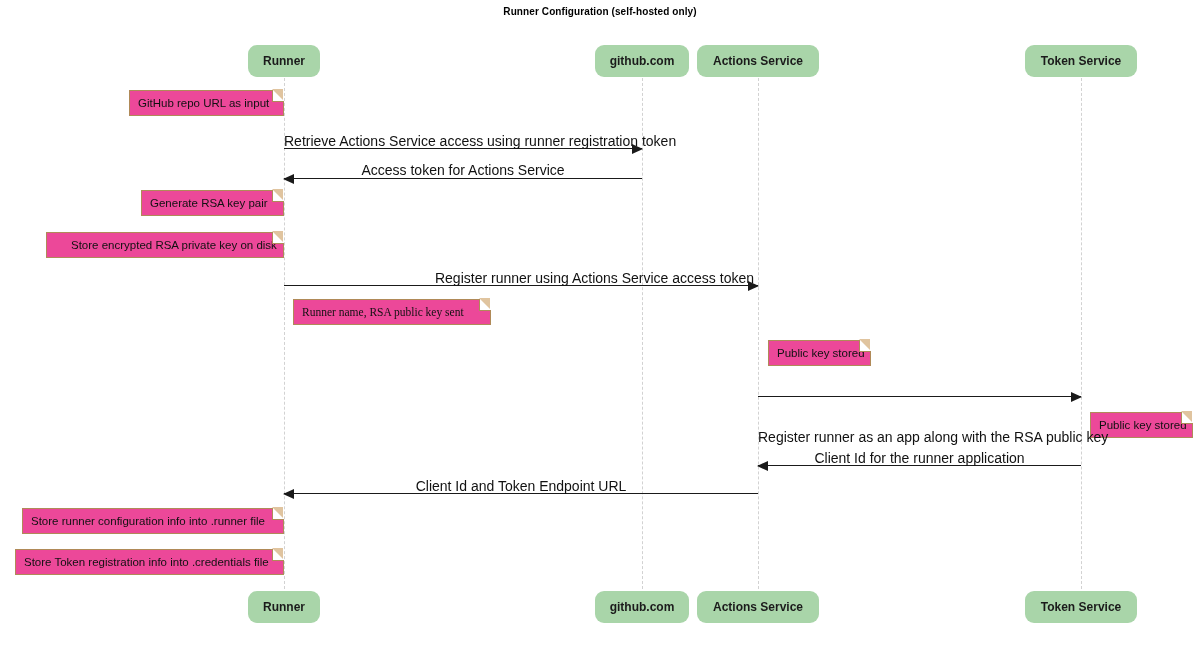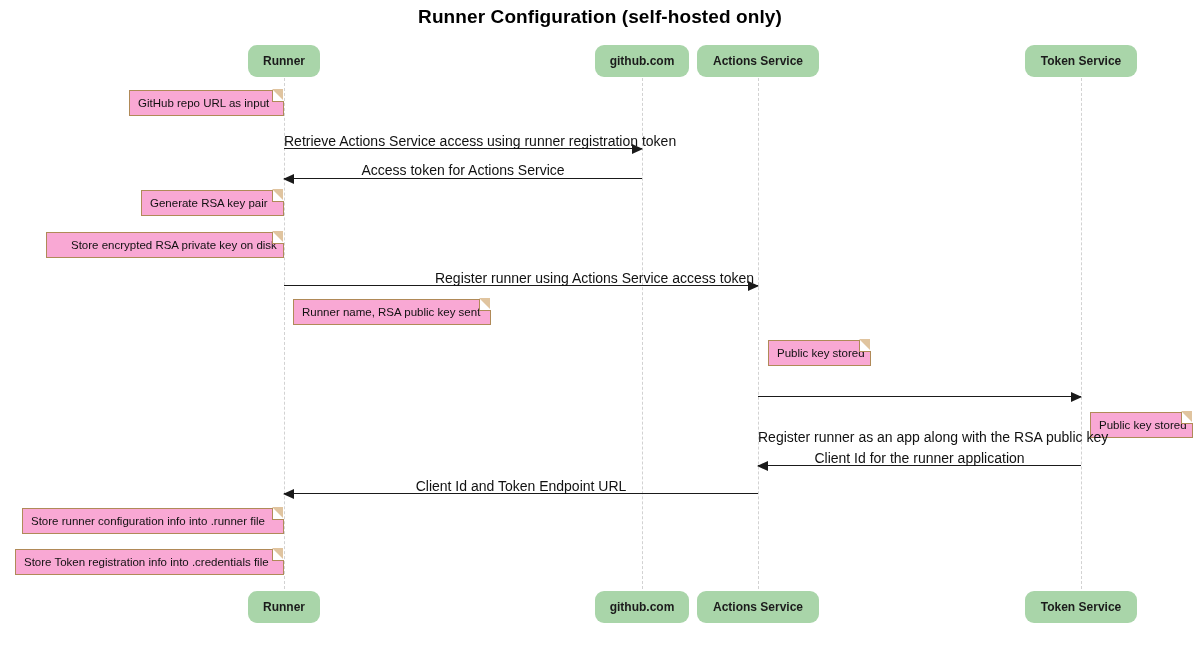--- a/index.html
+++ b/index.html
@@ -17,21 +17,21 @@
     height: 647px;
     background: #ffffff;
     overflow: hidden;
   }
   #diagram-title {
     position: absolute;
     top: 6px;
     left: 0;
     width: 1200px;
     text-align: center;
-    font-size: 19px;
+    font-size: 10px;
     font-weight: bold;
     color: #000000;
     letter-spacing: 0.1px;
   }
 
   
   .lifeline {
     position: absolute;
     width: 0;
     border-left: 1.5px dashed #d2d2d2;
@@ -49,21 +49,21 @@
     font-size: 12px;
     font-weight: bold;
     color: #1b1b1b;
     box-sizing: border-box;
     white-space: nowrap;
   }
 
   
   .note {
     position: absolute;
-    background: #f9a8d4;
+    background: #ec4899;
     border: 1px solid #b08a58;
     box-sizing: border-box;
     font-size: 11.5px;
     color: #111111;
     white-space: nowrap;
     display: flex;
     align-items: center;
     padding: 0 8px;
     height: 26px;
   }
@@ -164,21 +164,21 @@
     <span class="fold"></span>
   </div>
   <div class="note" style="left:141px; top:190px; width:143px;">
     <span>Generate RSA key pair</span>
     <span class="fold"></span>
   </div>
   <div class="note" style="left:46px; top:232px; width:238px;padding-left:24px;">
     <span>Store encrypted RSA private key on disk</span>
     <span class="fold"></span>
   </div>
-  <div class="note" style="left:293px; top:299px; width:198px;">
+  <div class="note" style="left:293px; top:299px; width:198px;font-family:Liberation Serif, serif;">
     <span>Runner name, RSA public key sent</span>
     <span class="fold"></span>
   </div>
   <div class="note" style="left:768px; top:340px; width:103px;">
     <span>Public key stored</span>
     <span class="fold"></span>
   </div>
   <div class="note" style="left:1090px; top:412px; width:103px;">
     <span>Public key stored</span>
     <span class="fold"></span>

